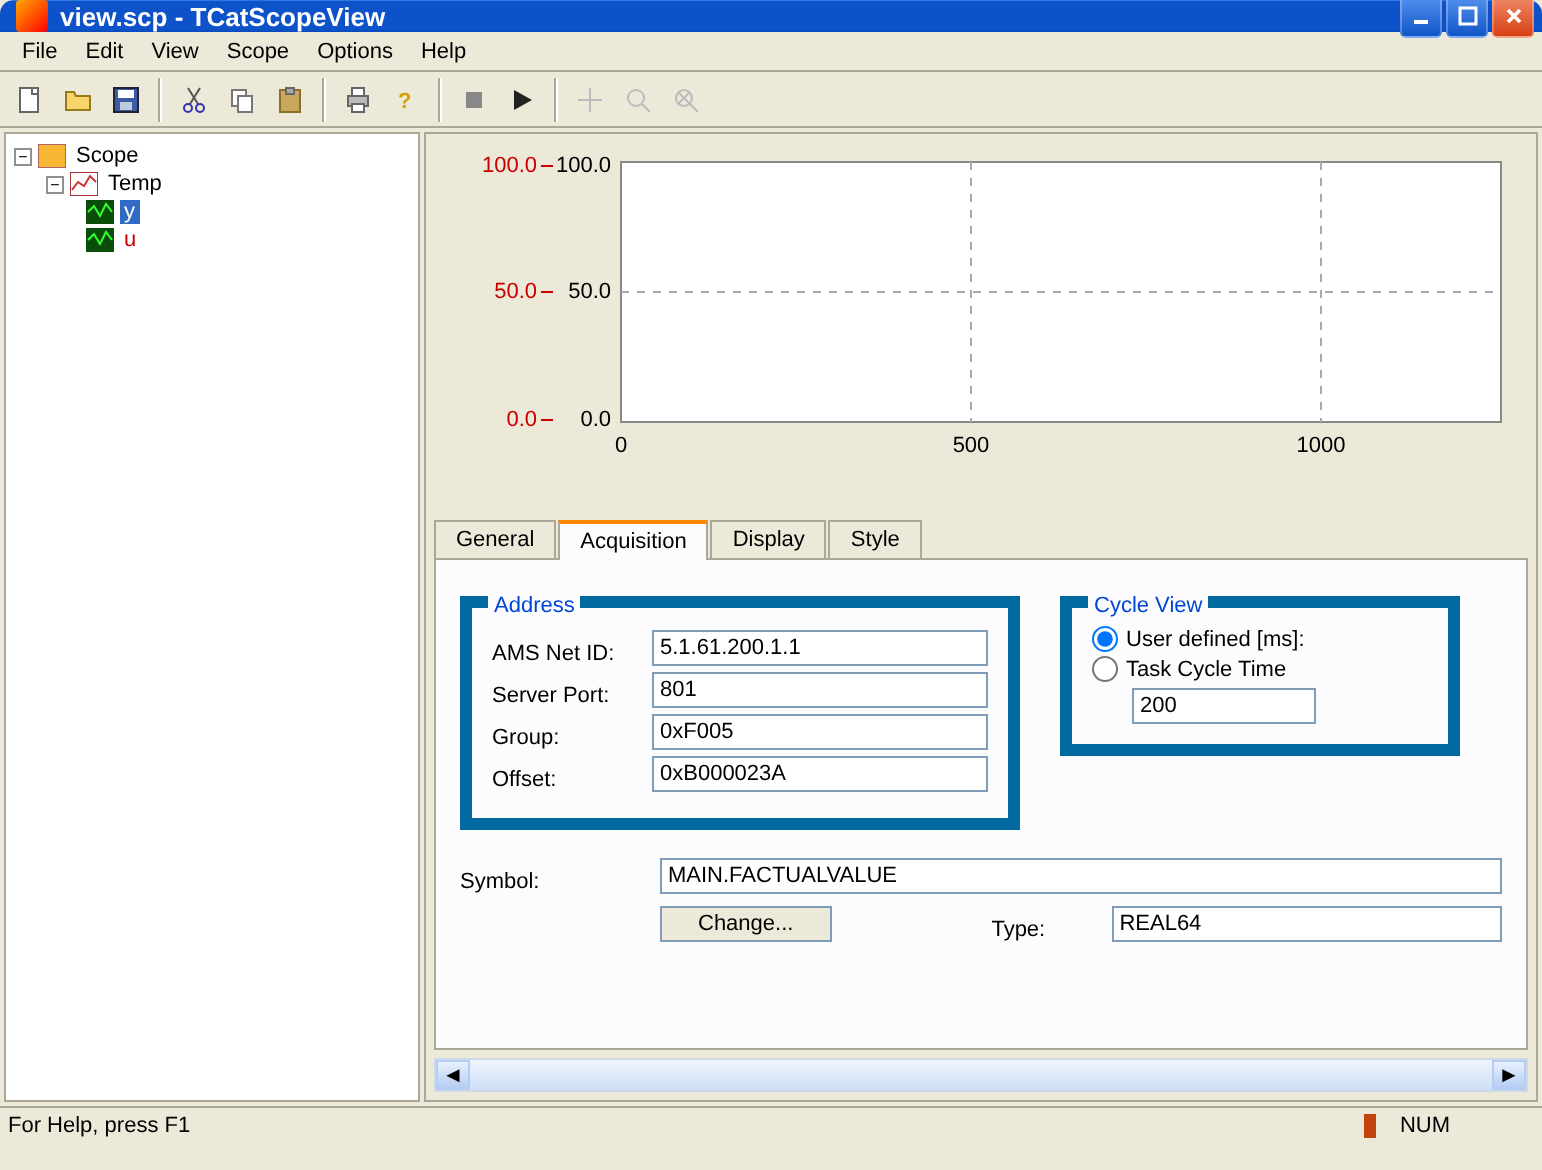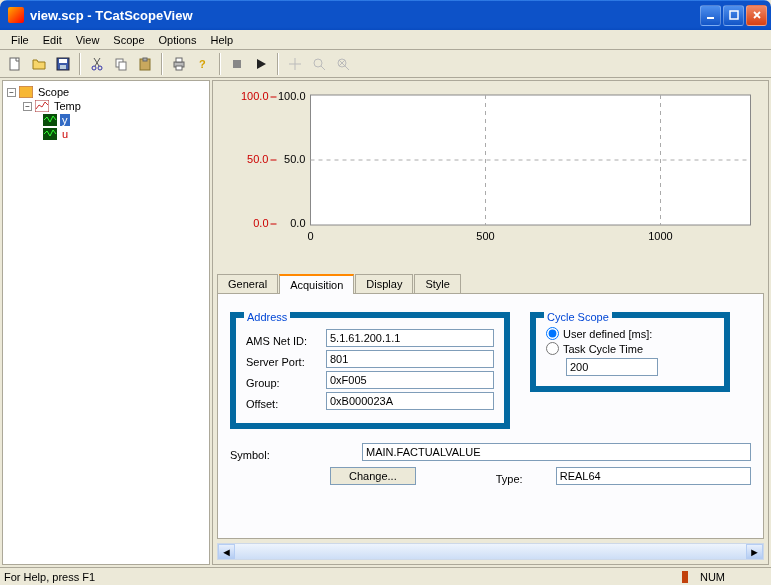--- a/index.html
+++ b/index.html
@@ -1,19 +1,19 @@
 <!DOCTYPE html>
 <html><head>
 <meta charset="utf-8">
 <style>
 * { box-sizing: border-box; margin: 0; padding: 0; font-family: Tahoma, sans-serif; font-size: 11px; }
 body { background: #ece9d8; width: 771px; height: 585px; overflow: hidden; }
 
 
-.titlebar { background: linear-gradient(to bottom, #3c8cf1 0%, #0d52c8 5%, #0d52c8 90%, #084bc0 100%); height: 30px; display: flex; align-items: center; padding: 0 4px; border-radius: 7px 7px 0 0; }
+.titlebar { background: linear-gradient(to bottom, #3c8cf1 0%, #0d52c8 5%, #0d52c8 90%, #084bc0 100%); height: 16px; display: flex; align-items: center; padding: 0 4px; border-radius: 7px 7px 0 0; }
 .titlebar .app-icon { width: 16px; height: 16px; margin: 0 4px; background: linear-gradient(135deg,#ffaa00,#ff0000); border-radius: 2px; }
 .titlebar .title { color: #fff; font-weight: bold; font-size: 13px; flex: 1; padding-left: 2px; }
 .win-btns { display: flex; gap: 2px; }
 .win-btn { width: 21px; height: 21px; border-radius: 3px; border: 1px solid #fff4; display: flex; align-items: center; justify-content: center; color: #fff; font-weight: bold; font-size: 11px; }
 .win-btn.min, .win-btn.max { background: linear-gradient(to bottom,#4f90ee,#1255c7); }
 .win-btn.close { background: linear-gradient(to bottom,#ee8866,#d84012); }
 
 
 .menubar { background: #ece9d8; height: 20px; display: flex; align-items: center; padding: 0 4px; border-bottom: 1px solid #aca899; }
 .menubar span { padding: 2px 7px; cursor: default; }
@@ -267,35 +267,35 @@
                 <input type="text" value="0xF005" style="">
               </div>
             <div class="form-row">
                 <label>Offset:</label>
                 <input type="text" value="0xB000023A" style="">
               </div>
           </div>
         </div>
         <div class="col2">
           <div class="groupbox">
-            <div class="groupbox-title">Cycle Scope</div>
+            <div class="groupbox-title">Cycle View</div>
             <div class="radio-row">
                 <input type="radio" name="cy" checked="" style="">
                 <span>User defined [ms]:</span>
               </div>
             <div class="radio-row">
                 <input type="radio" name="cy" style="">
                 <span>Task Cycle Time</span>
               </div>
             <div style="padding-left:20px;margin-top:2px;"><input type="text" style="width: 92px; border: 1px solid rgb(127, 157, 185); padding: 2px 3px;" value="200"></div>
           </div>
         </div>
       </div>
 
-      <div class="form-row" style="margin-top:14px;gap:32px;">
+      <div class="form-row" style="margin-top:14px;">
         <label style="width:100px">Symbol:</label>
         <input type="text" style="width: 350px; border: 1px solid rgb(127, 157, 185); padding: 2px 3px;" value="MAIN.FACTUALVALUE">
       </div>
       <div class="form-row" style="margin-top:6px;">
         <label style="width:100px"></label>
         <button class="btn">Change...</button>
         <label style="width:60px;margin-left:80px;">Type:</label>
         <input type="text" style="width: 110px; border: 1px solid rgb(127, 157, 185); padding: 2px 3px;" readonly="" value="REAL64">
       </div>
     </div>

